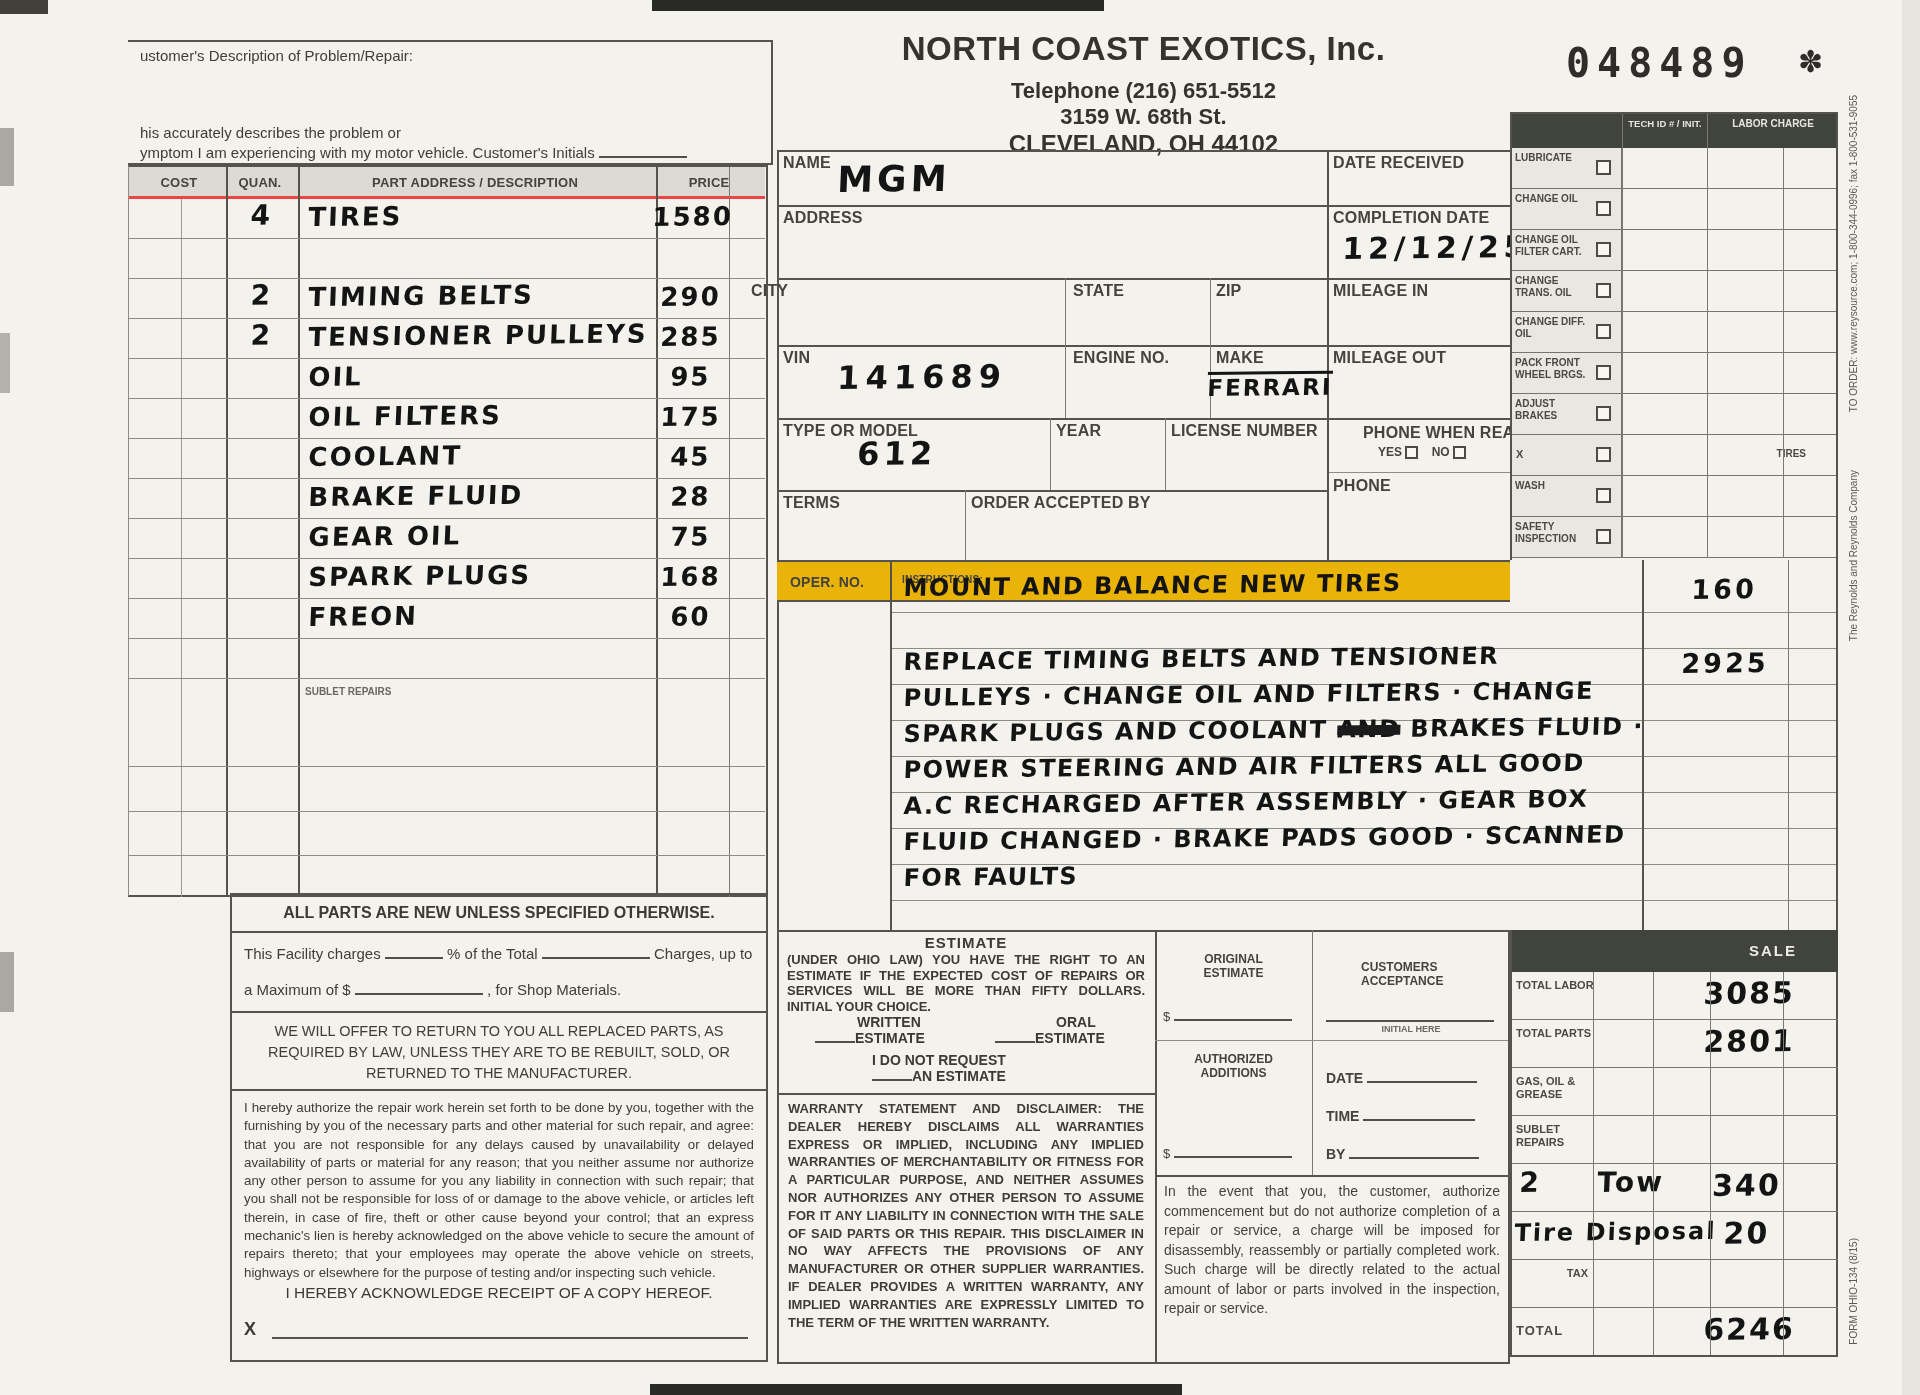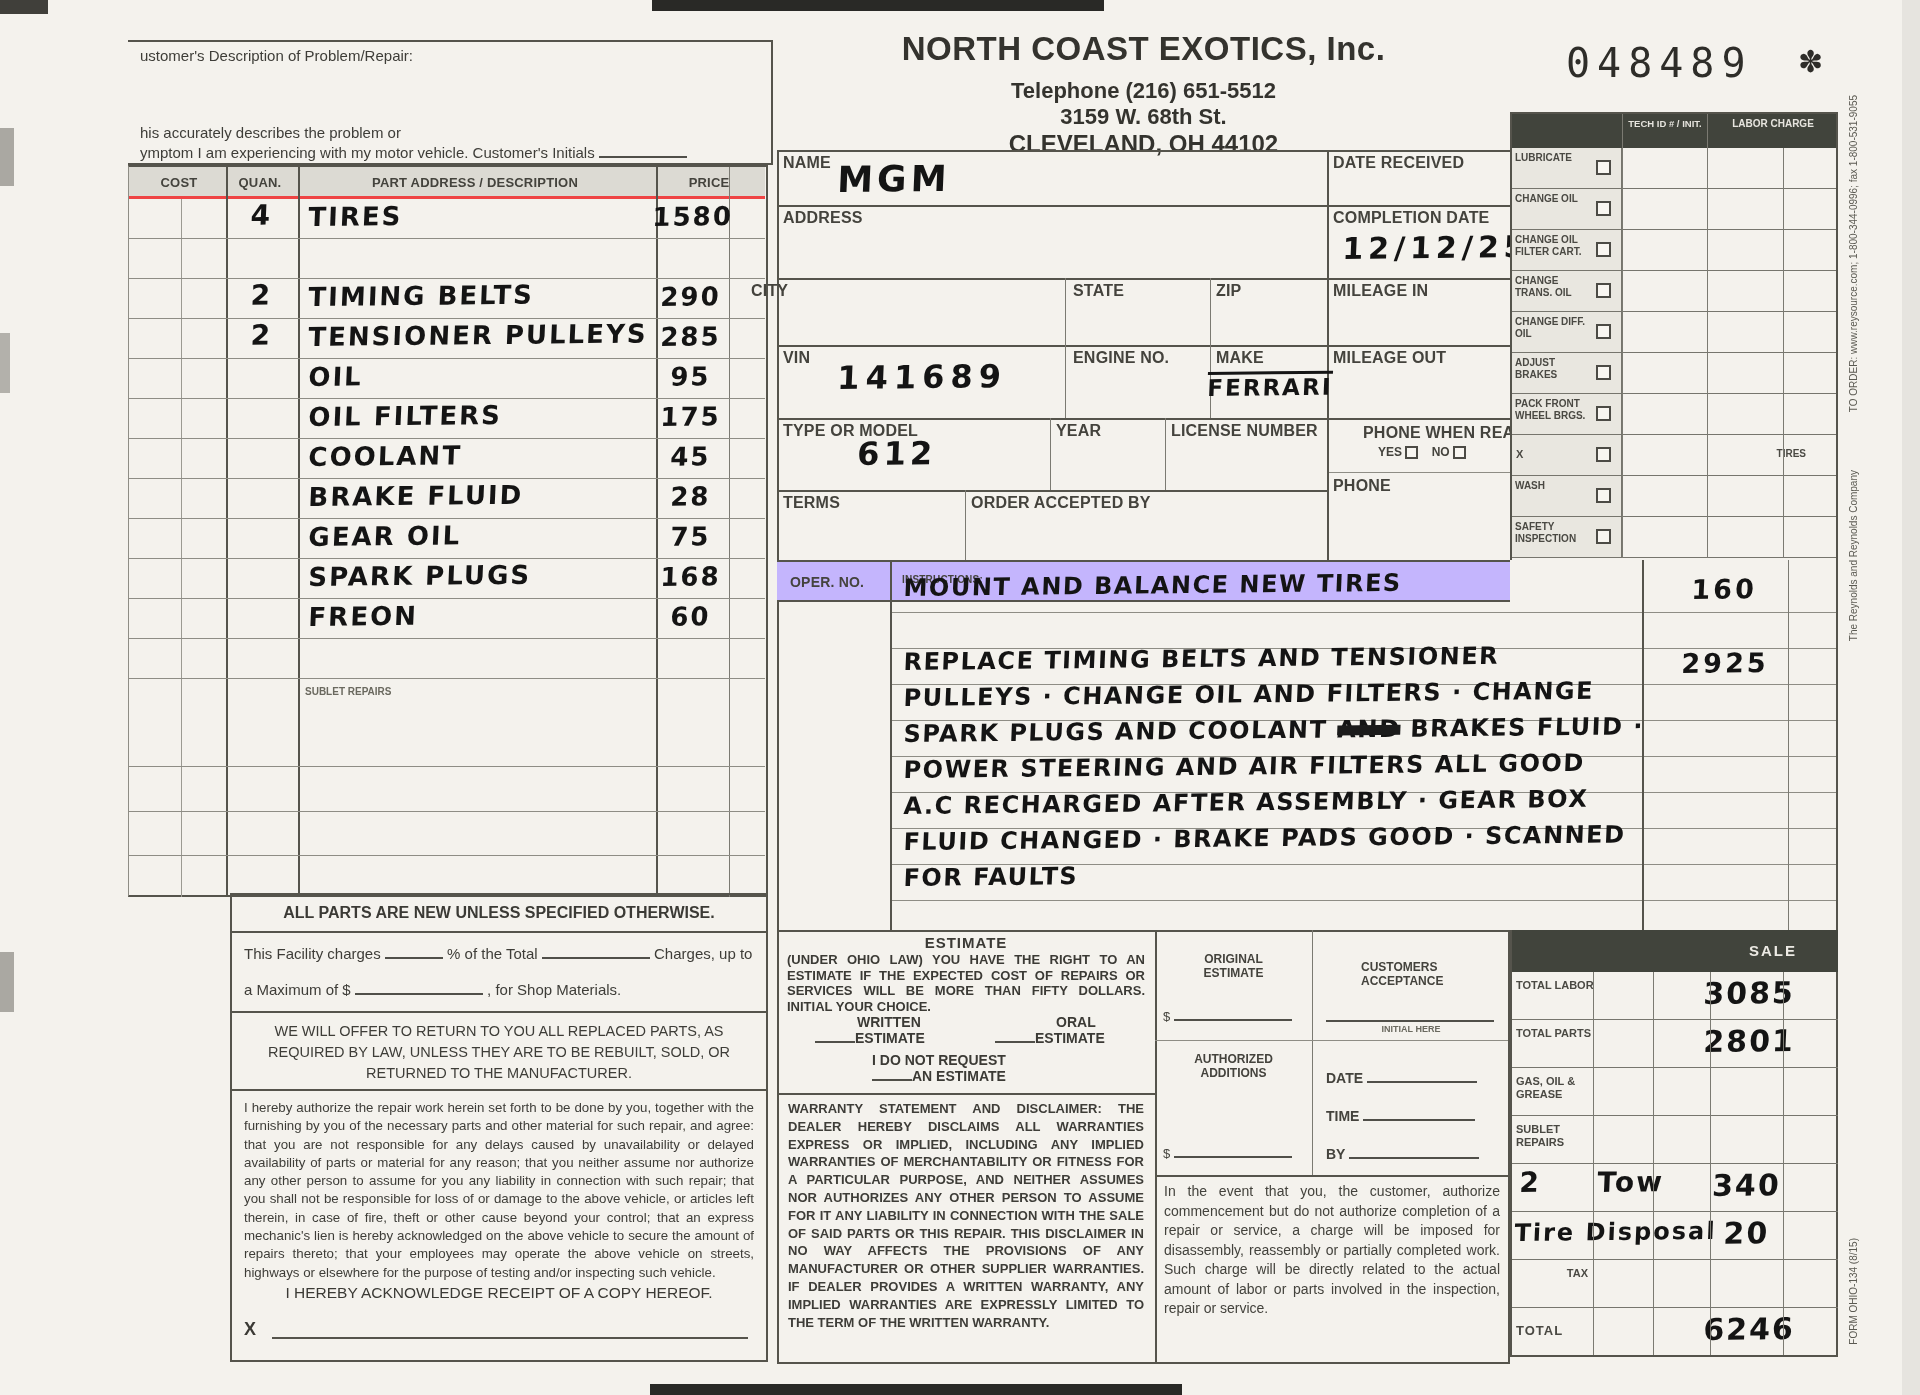--- a/index.html
+++ b/index.html
@@ -183,21 +183,21 @@
   <div class="hline2" style="left:40px;top:246px;width:476px"></div>
 </div>
 
 <div class="abs" style="left:777px;top:30px;width:733px;text-align:center;color:#34332e">
   <div style="font-weight:bold;font-size:33px;letter-spacing:.5px">NORTH COAST EXOTICS, Inc.</div>
   <div style="font-weight:bold;font-size:22px;margin-top:10px">Telephone (216) 651-5512</div>
   <div style="font-weight:bold;font-size:22px">3159 W. 68th St.</div>
   <div style="font-weight:bold;font-size:24px">CLEVELAND, OH 44102</div>
 </div>
 
-<span class="abs" style="left:1566px;top:40px;font-family:'DejaVu Sans Mono',monospace;font-weight:normal;font-size:40px;letter-spacing:7px;color:#2e2d29">048489</span>
+<span class="abs" style="left:1566px;top:40px;font-family:'DejaVu Sans Mono',monospace;font-weight:bold;font-size:40px;letter-spacing:7px;color:#2e2d29">048489</span>
 <span class="abs" style="left:1798px;top:44px;font-size:30px;color:#2e2d29">✽</span>
 
 <div class="hline2" style="left:777px;top:150px;width:733px"></div>
 <div class="hline2" style="left:777px;top:205px;width:733px"></div>
 <div class="hline2" style="left:777px;top:278px;width:733px"></div>
 <div class="hline2" style="left:777px;top:345px;width:733px"></div>
 <div class="hline2" style="left:777px;top:418px;width:733px"></div>
 <div class="hline" style="left:1327px;top:472px;width:183px"></div>
 <div class="hline2" style="left:777px;top:490px;width:550px"></div>
 <div class="vline2" style="left:777px;top:150px;height:1212px"></div>
@@ -233,21 +233,21 @@
   <span>YES</span>
   <span class="chk13"></span>
   &nbsp;&nbsp;
   <span>NO</span>
   <span class="chk13"></span>
 </div>
 <span class="abs lbl" style="left:783px;top:494px">TERMS</span>
 <span class="abs lbl" style="left:971px;top:494px">ORDER ACCEPTED BY</span>
 <span class="abs lbl" style="left:1333px;top:477px">PHONE</span>
 
-<div class="abs" style="left:777px;top:560px;width:733px;height:42px;background:#c4b5fd;border-top:2px solid #55544c;border-bottom:2px solid #55544c;box-sizing:border-box">
+<div class="abs" style="left:777px;top:560px;width:733px;height:42px;background:#eab308;border-top:2px solid #55544c;border-bottom:2px solid #55544c;box-sizing:border-box">
   <span class="abs lbl" style="left:13px;top:12px;font-size:14px">OPER. NO.</span>
   <span class="abs lbl" style="left:125px;top:12px;font-size:10px">INSTRUCTIONS:</span>
 </div>
 <div class="vline2" style="left:890px;top:560px;height:370px"></div>
 
 <div class="abs" id="instr-rules" style="left:0;top:0">
     <div class="hline" style="left: 892px; top: 612px; width: 944px;"></div>
     <div class="hline" style="left: 892px; top: 648px; width: 944px;"></div>
     <div class="hline" style="left: 892px; top: 684px; width: 944px;"></div>
     <div class="hline" style="left: 892px; top: 720px; width: 944px;"></div>
@@ -346,26 +346,26 @@
       <span class="svc-label">CHANGE TRANS. OIL</span>
       <span class="chk svc-chk"></span>
     </div>
     <div class="svc-row">
       <span class="svc-bg"></span>
       <span class="svc-label">CHANGE DIFF. OIL</span>
       <span class="chk svc-chk"></span>
     </div>
     <div class="svc-row">
       <span class="svc-bg"></span>
+      <span class="svc-label">PACK FRONT WHEEL BRGS.</span>
+      <span class="chk svc-chk"></span>
+    </div>
+    <div class="svc-row">
+      <span class="svc-bg"></span>
       <span class="svc-label">ADJUST BRAKES</span>
-      <span class="chk svc-chk"></span>
-    </div>
-    <div class="svc-row">
-      <span class="svc-bg"></span>
-      <span class="svc-label">PACK FRONT WHEEL BRGS.</span>
       <span class="chk svc-chk"></span>
     </div>
     <div class="svc-row">
       <span class="svc-bg"></span>
       <span class="svc-prefix">X</span>
       <span class="svc-label-right">TIRES</span>
       <span class="chk svc-chk"></span>
     </div>
     <div class="svc-row">
       <span class="svc-bg"></span>

